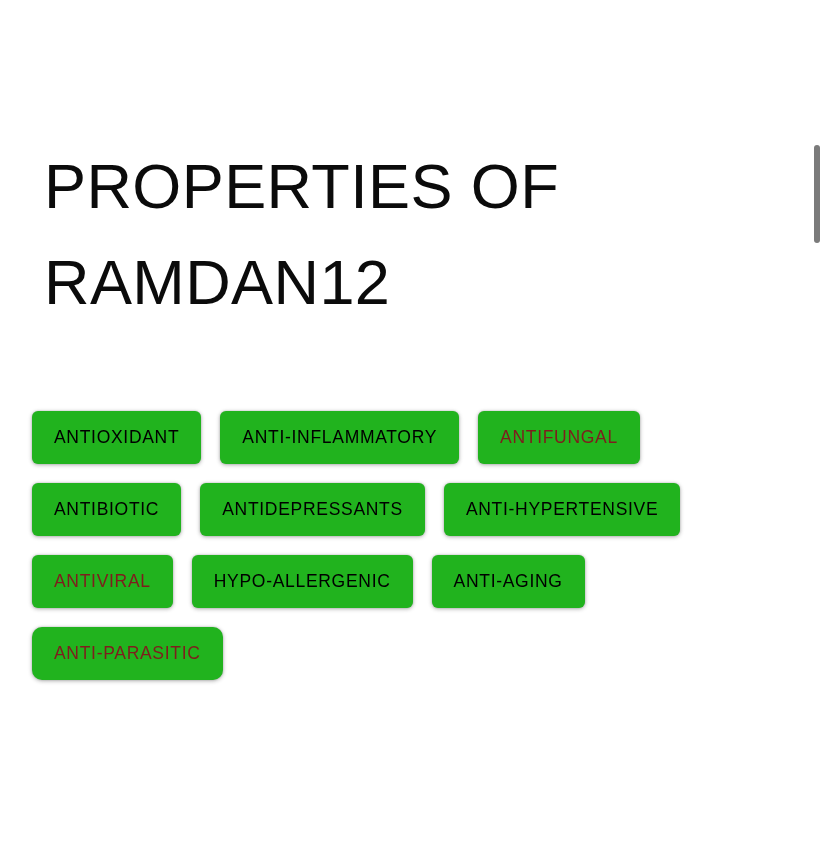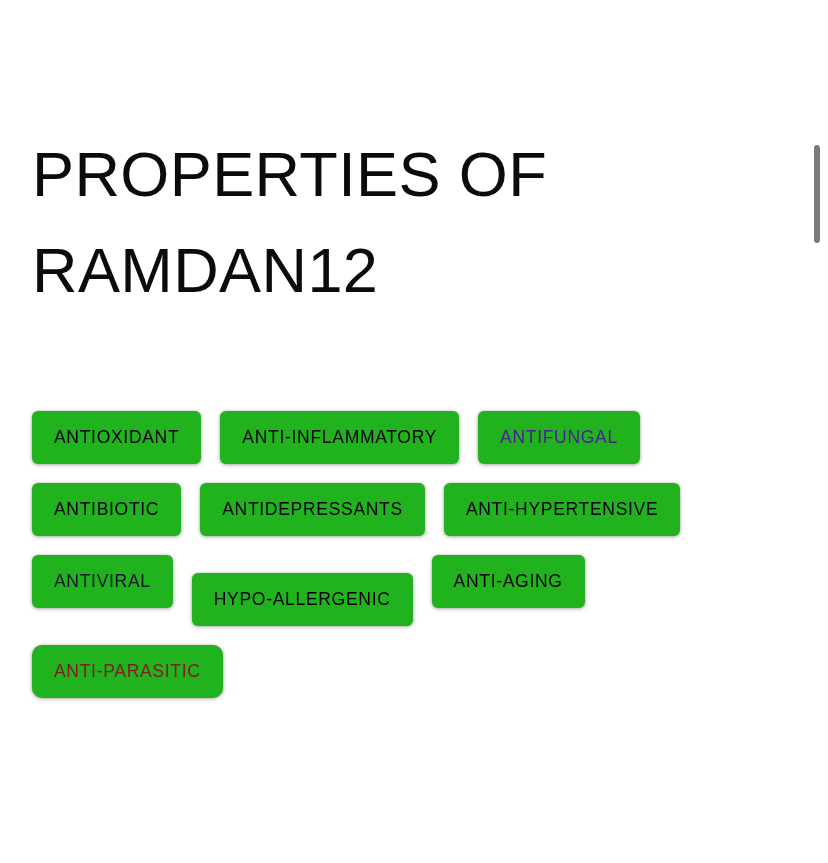--- a/index.html
+++ b/index.html
@@ -28,21 +28,21 @@
     right: 40px;
     bottom: 0;
   }
 
   
   .page-title {
     position: absolute;
     left: 0;
     top: 126px;
     width: 620px;
-    margin: 0;
+    margin: 12px;
     font-family: "Liberation Sans", sans-serif;
     font-weight: 300;
     font-size: 63px;
     line-height: 96px;
     letter-spacing: 0.4px;
     color: #0b0b0b;
     white-space: normal;
   }
 
   
@@ -103,26 +103,26 @@
 
 <div class="page">
 
   <div class="content">
 
     <h1 class="page-title">PROPERTIES OF RAMDAN12</h1>
 
     <div class="tag-cloud">
         <div class="tag-pill" style="background: rgb(33, 179, 30); color: rgb(0, 0, 0);">ANTIOXIDANT</div>
         <div class="tag-pill" style="background: rgb(33, 179, 30); color: rgb(0, 0, 0); text-align: center;">ANTI-INFLAMMATORY</div>
-        <div class="tag-pill" style="background: rgb(33, 179, 30); color: #4c1d95;">ANTIFUNGAL</div>
+        <div class="tag-pill" style="background: rgb(33, 179, 30); color: #7f1d1d;">ANTIFUNGAL</div>
         <div class="tag-pill" style="background: rgb(33, 179, 30); color: rgb(0, 0, 0);">ANTIBIOTIC</div>
         <div class="tag-pill" style="background: rgb(33, 179, 30); color: rgb(0, 0, 0);">ANTIDEPRESSANTS</div>
         <div class="tag-pill" style="background: rgb(33, 179, 30); color: #000000;">ANTI-HYPERTENSIVE</div>
-        <div class="tag-pill" style="background: rgb(33, 179, 30); color: #0f172a;">ANTIVIRAL</div>
-        <div class="tag-pill" style="background: rgb(33, 179, 30); color: rgb(0, 0, 0); margin-top: 18px;">HYPO-ALLERGENIC</div>
+        <div class="tag-pill" style="background: rgb(33, 179, 30); color: #7f1d1d;">ANTIVIRAL</div>
+        <div class="tag-pill" style="background: rgb(33, 179, 30); color: rgb(0, 0, 0);">HYPO-ALLERGENIC</div>
         <div class="tag-pill" style="background: rgb(33, 179, 30); color: #000000; text-align: right;">ANTI-AGING</div>
         <div class="tag-pill" style="background: rgb(33, 179, 30); color: #7f1d1d; border-radius: 10px;">ANTI-PARASITIC</div>
       </div>
 
   </div>
 
   <div class="scrollbar-track">
     <div class="scrollbar-thumb" style="background: rgb(123, 123, 123); top: 145px; height: 98px;"></div>
   </div>
 

